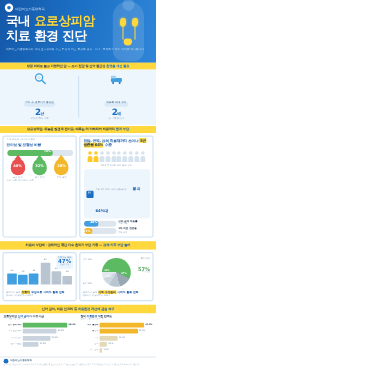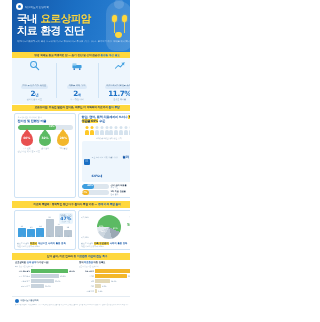--- a/index.html
+++ b/index.html
@@ -2,21 +2,21 @@
 <html lang="ko"><head>
 <meta charset="utf-8">
 <style>
   html,body{margin:0;padding:0;}
   body{
     width:130px;height:322px;overflow:hidden;
     font-family:"DejaVu Sans","Liberation Sans",sans-serif;
     background:#ffffff;
     -webkit-font-smoothing:none;
   }
-  .page{position:relative;width:130px;height:274px;background:#fff;padding-left:12px;}
+  .page{position:relative;width:130px;height:274px;background:#fff;}
 
   
   .header{position:relative;height:52px;background:#1b6fc4;overflow:hidden;}
   .hdr-grad{position:absolute;inset:0;
     background:linear-gradient(105deg,#1457a8 0%,#1b6fc4 45%,#2f86d8 100%);}
   .logo-row{position:absolute;left:4px;top:3px;display:flex;align-items:center;gap:2px;}
   .logo-mark{width:7px;height:7px;border-radius:50%;background:#fff;
     display:flex;align-items:center;justify-content:center;}
   .logo-mark i{display:block;width:3.4px;height:3.4px;border-radius:50%;
     background:#1b6fc4;}
@@ -250,31 +250,20 @@
           <rect x="3" y="7" width="9" height="5" rx="1.4" fill="#9fd2f2"></rect>
           <circle cx="7" cy="20" r="1.8" fill="#1b6fc4"></circle>
           <circle cx="19" cy="20" r="1.8" fill="#1b6fc4"></circle>
         </svg>
       </div>
       <div class="stat-cap">재발률 최대 수치</div>
       <div class="stat-val"><span>2</span><span class="u">배</span></div>
       <div class="stat-sub">타 고형암 대비</div>
     </div>
 
-    <div class="stat">
-      <div class="stat-ico">
-        <svg width="12" height="11" viewBox="0 0 26 24" aria-hidden="true">
-          <polyline points="3,18 9,12 14,15 22,6" fill="none" stroke="#3f9fe0" stroke-width="2.2" stroke-linecap="round" stroke-linejoin="round"></polyline>
-          <polygon points="22,6 16,6 22,12" fill="#3f9fe0"></polygon>
-        </svg>
-      </div>
-      <div class="stat-cap">최근 10년간 발생률 증가폭</div>
-      <div class="stat-val"><span>11.7%</span><span class="u"></span></div>
-      <div class="stat-sub">연평균 증가율</div>
-    </div>
 
   </div>
 
   <div class="secbar">
     <div class="secbar-t"><span>요로상피암, 뒤늦은 발견과 전이로, 예후는 더 악화되어 치료까지 </span><span class="em">환자 부담</span></div>
   </div>
 
   <div class="cards">
 
     <div class="card">

